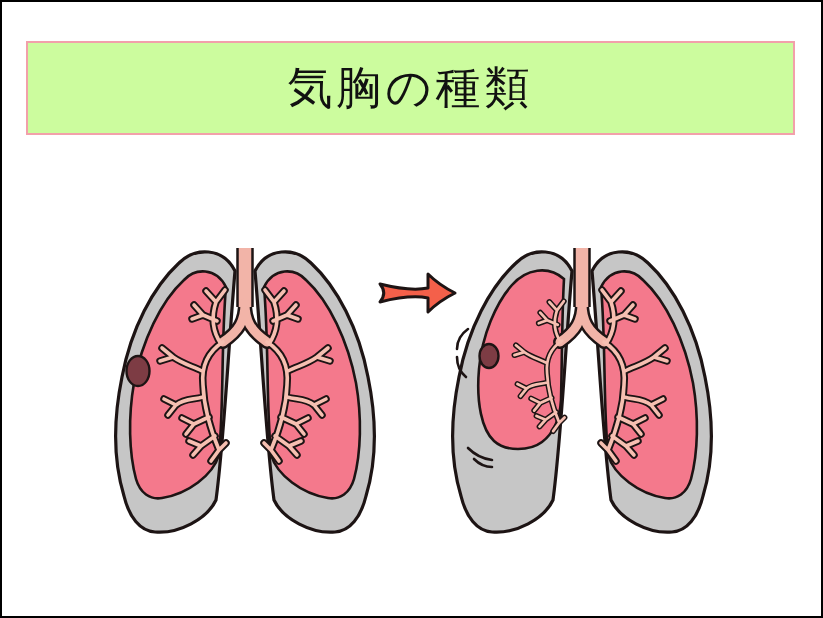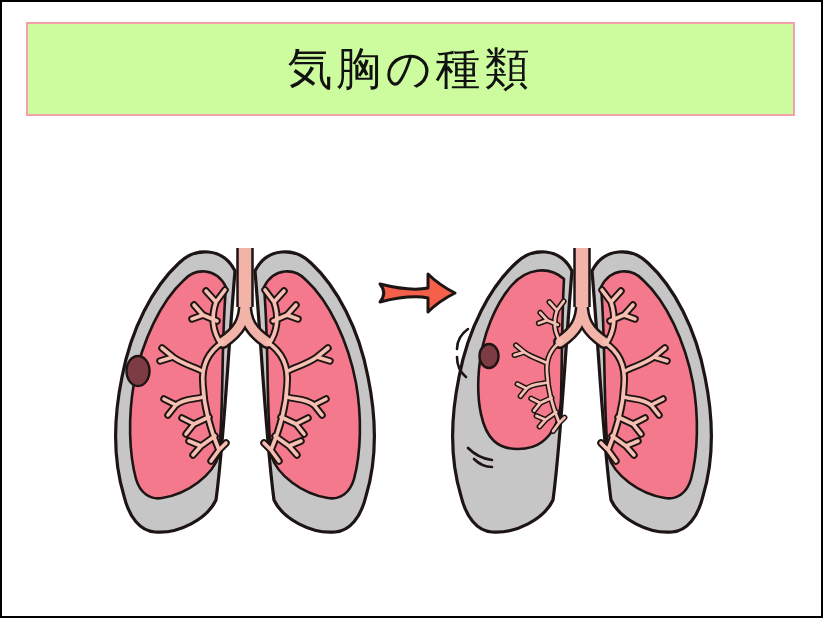--- a/index.html
+++ b/index.html
@@ -9,21 +9,21 @@
     --trachea-salmon:#f2b4a8; --bronchi-salmon:#f6bfb1;
     --outline-dark:#1d1414; --bleb-maroon:#7d3c44; --arrow-orange:#f4604a;
   }
   html,body{margin:0;padding:0;background:#fff;}
   .page{
     position:relative; width:823px; height:618px; box-sizing:border-box;
     background:var(--page-bg); border:2px solid var(--page-border);
     overflow:hidden; font-family:"DejaVu Serif","Liberation Serif",serif;
   }
   .title-banner{
-    position:absolute; left:24px; top:20px; width:769px; height:94px;
+    position:absolute; left:24px; top:39px; width:769px; height:94px;
     box-sizing:border-box; background:var(--banner-bg);
     border:2px solid var(--banner-border);
     display:flex; align-items:center; justify-content:center;
   }
   .slide-title{
     font-size:45px; letter-spacing:4px; color:var(--title-text);
     font-weight:400; white-space:nowrap;
   }
   .diagram-svg{ position:absolute; left:75px; top:228px; }
 

